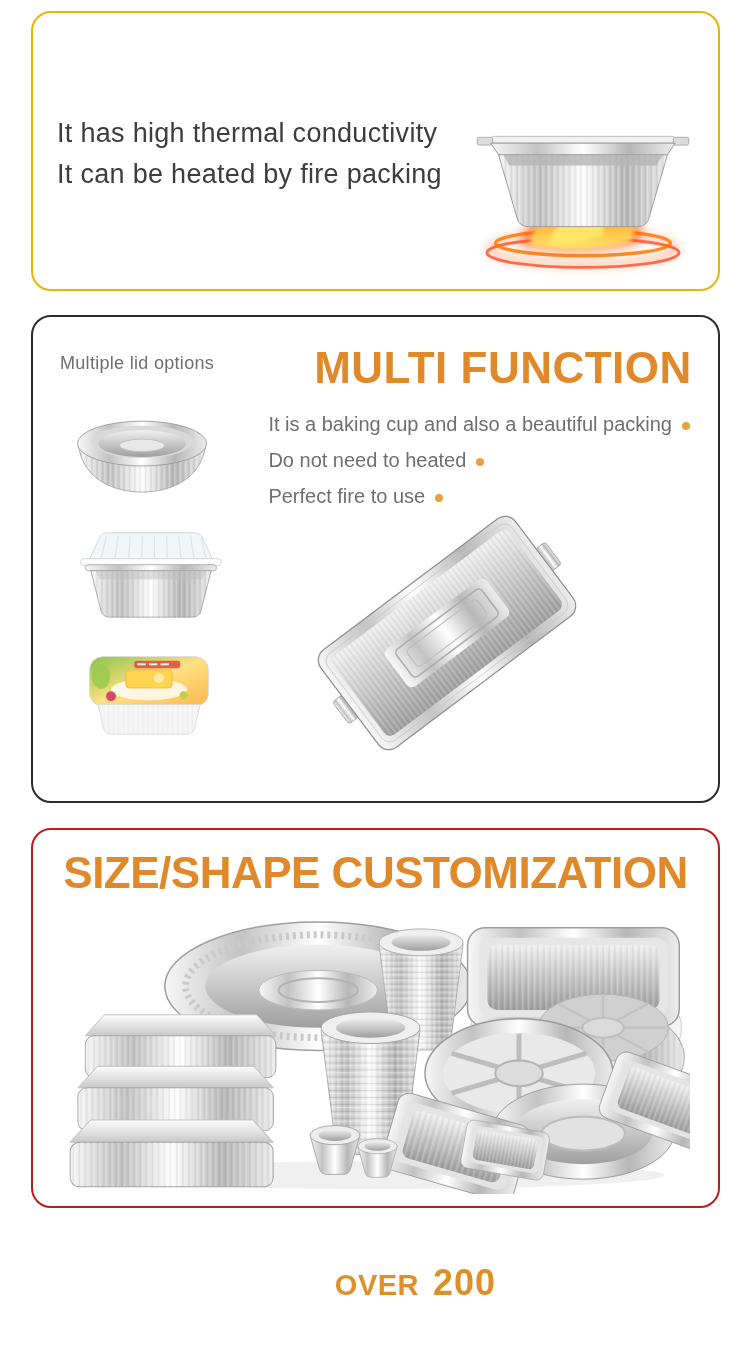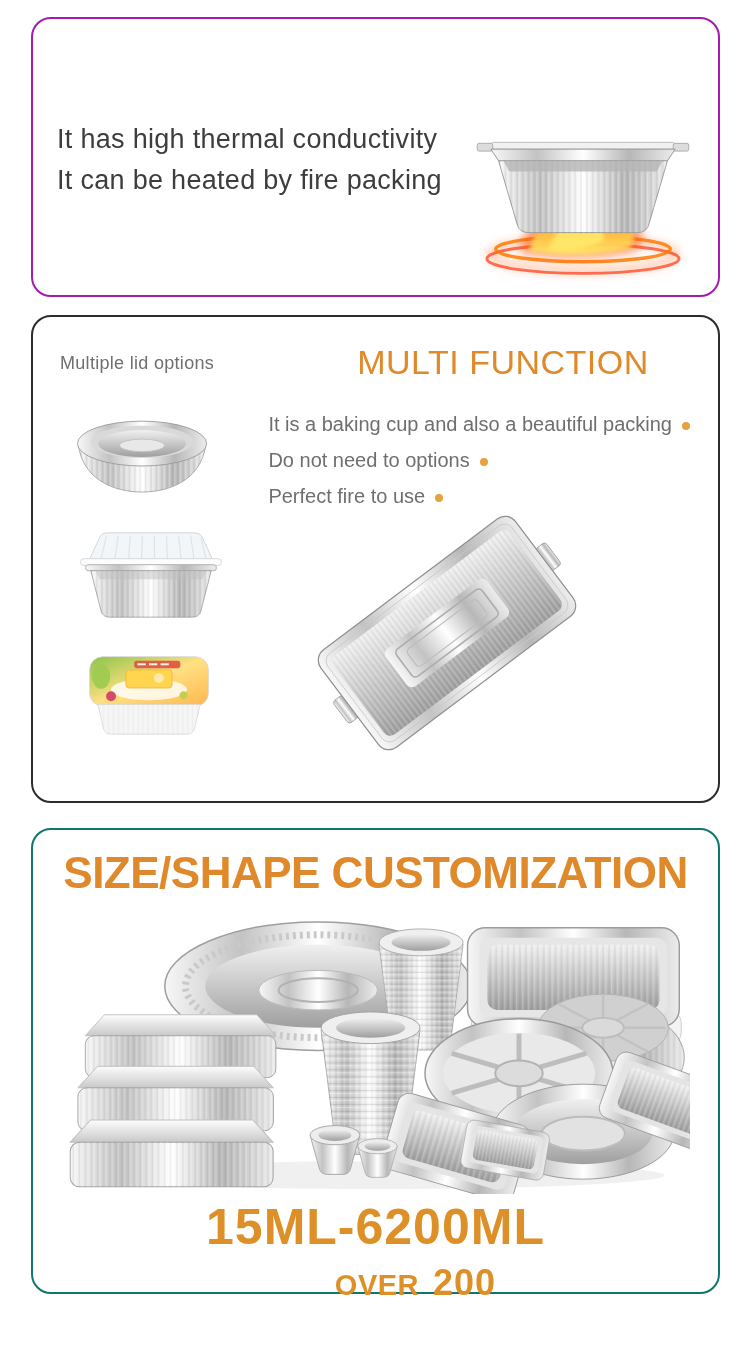--- a/index.html
+++ b/index.html
@@ -4,41 +4,41 @@
 <style>
   html,body{margin:0;padding:0;}
   body{
     width:750px;height:1349px;background:#ffffff;position:relative;
     font-family:"Liberation Sans", sans-serif;overflow:hidden;
   }
   .card{
     position:absolute;left:31px;width:689px;background:#ffffff;
     border-radius:20px;box-sizing:border-box;
   }
-  .card-1{top:17px;height:280px;border:2px solid #a21caf;}
+  .card-1{top:11px;height:280px;border:2px solid #eab308;}
   .card-2{top:315px;height:488px;border:2px solid #2c2c2c;padding-left:11px;}
-  .card-3{top:828px;height:466px;border:2px solid #0f766e;}
+  .card-3{top:828px;height:380px;border:2px solid #b91c1c;}
 
   .thermal-text{
     position:absolute;left:24px;top:100px;
     font-size:27px;line-height:1.5;color:#3d3d3d;letter-spacing:.3px;
   }
   .fire-illus{position:absolute;left:419px;top:70px;width:262px;height:196px;}
 
   .lid-label{
     position:absolute;left:27px;top:36px;
     font-size:18px;color:#6f6f6f;letter-spacing:.3px;
   }
   .lid-img-1{position:absolute;left:31px;top:88px;width:157px;height:96px;}
   .lid-img-2{position:absolute;left:32px;top:210px;width:172px;height:96px;}
   .lid-img-3{position:absolute;left:50px;top:334px;width:132px;height:88px;}
 
   .multi-title{
     position:absolute;left:258px;top:26px;width:424px;text-align:center;
-    font-size:34px;font-weight:400;color:#e0892a;letter-spacing:.5px;
+    font-size:44px;font-weight:700;color:#e0892a;letter-spacing:.5px;
   }
   .bullets{
     position:absolute;right:28px;top:96px;
   }
   .bullet-line{
     font-size:20px;color:#6f6f6f;margin-bottom:13px;white-space:nowrap;
   }
   .bullet-dot{
     display:inline-block;width:8px;height:8px;border-radius:50%;
     background:#e8a23d;margin-left:10px;vertical-align:middle;
@@ -256,21 +256,21 @@
     </svg>
   </div>
 
   <h2 class="multi-title" style="margin:0;">MULTI FUNCTION</h2>
 
   <div class="bullets">
     <div class="bullet-line">
       <span>It is a baking cup and also a beautiful packing</span><span class="bullet-dot"></span>
     </div>
     <div class="bullet-line">
-      <span>Do not need to options</span><span class="bullet-dot"></span>
+      <span>Do not need to heated</span><span class="bullet-dot"></span>
     </div>
     <div class="bullet-line">
       <span>Perfect fire to use</span><span class="bullet-dot"></span>
     </div>
   </div>
 
   <div class="big-tray">
     <svg viewBox="0 0 340 310" width="276" height="252">
       <g transform="rotate(-37 170 155)">
         <rect x="6" y="138" width="16" height="34" rx="4" fill="url(#mgH)" stroke="#9a9a9a"></rect>
@@ -310,19 +310,18 @@
           <use href="#sym-smallrect" x="538" y="150" width="132" height="84"></use>
         </g>
       <g transform="rotate(10 435 240)">
           <use href="#sym-smallrect" x="398" y="210" width="92" height="60"></use>
         </g>
       <use href="#sym-tinycup" x="243" y="212" width="58" height="58"></use>
       <use href="#sym-tinycup" x="292" y="226" width="46" height="46"></use>
     </svg>
   </div>
 
-  <div class="range-text">15ML-6200ML</div>
 
   <div class="over-line">
     <span class="over-small">OVER</span>
     <span class="over-big">200</span>
   </div>
 </section>
 
 </body></html>

